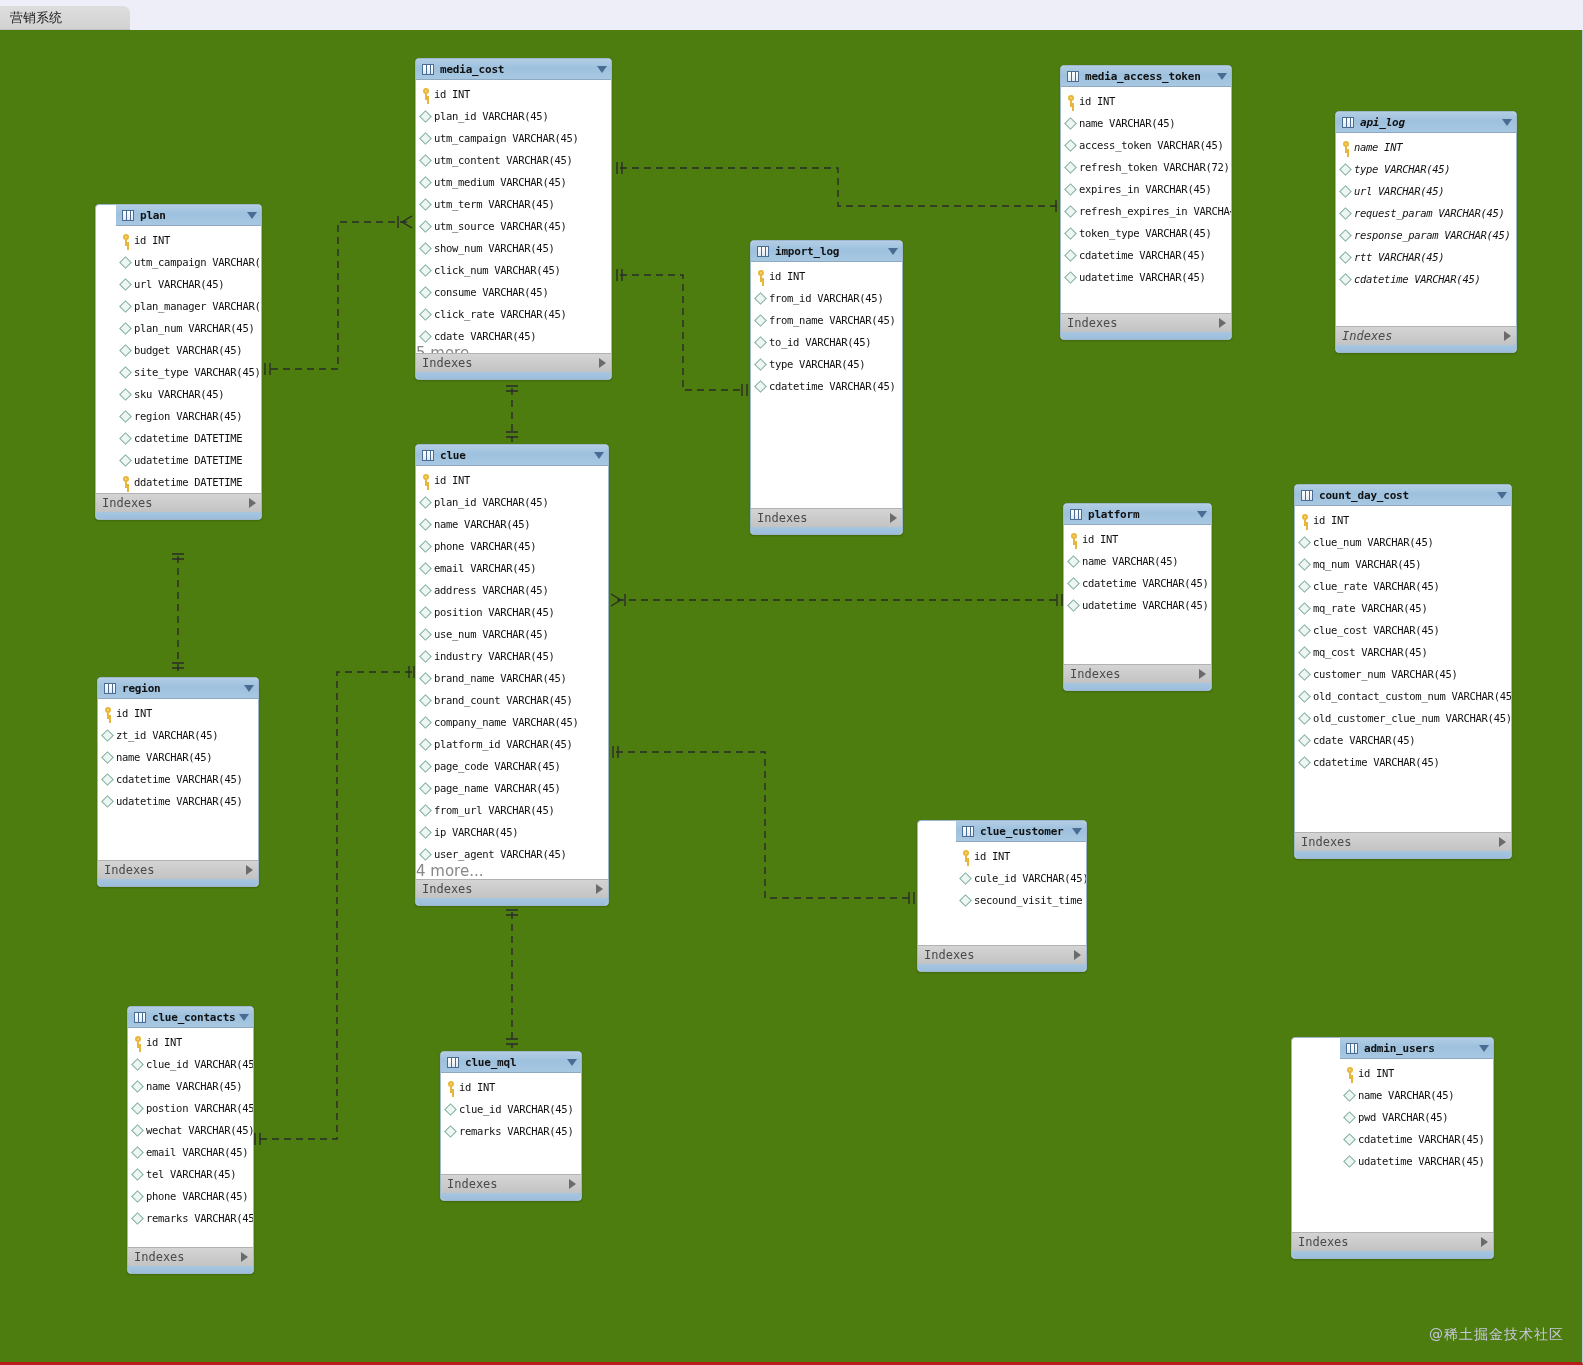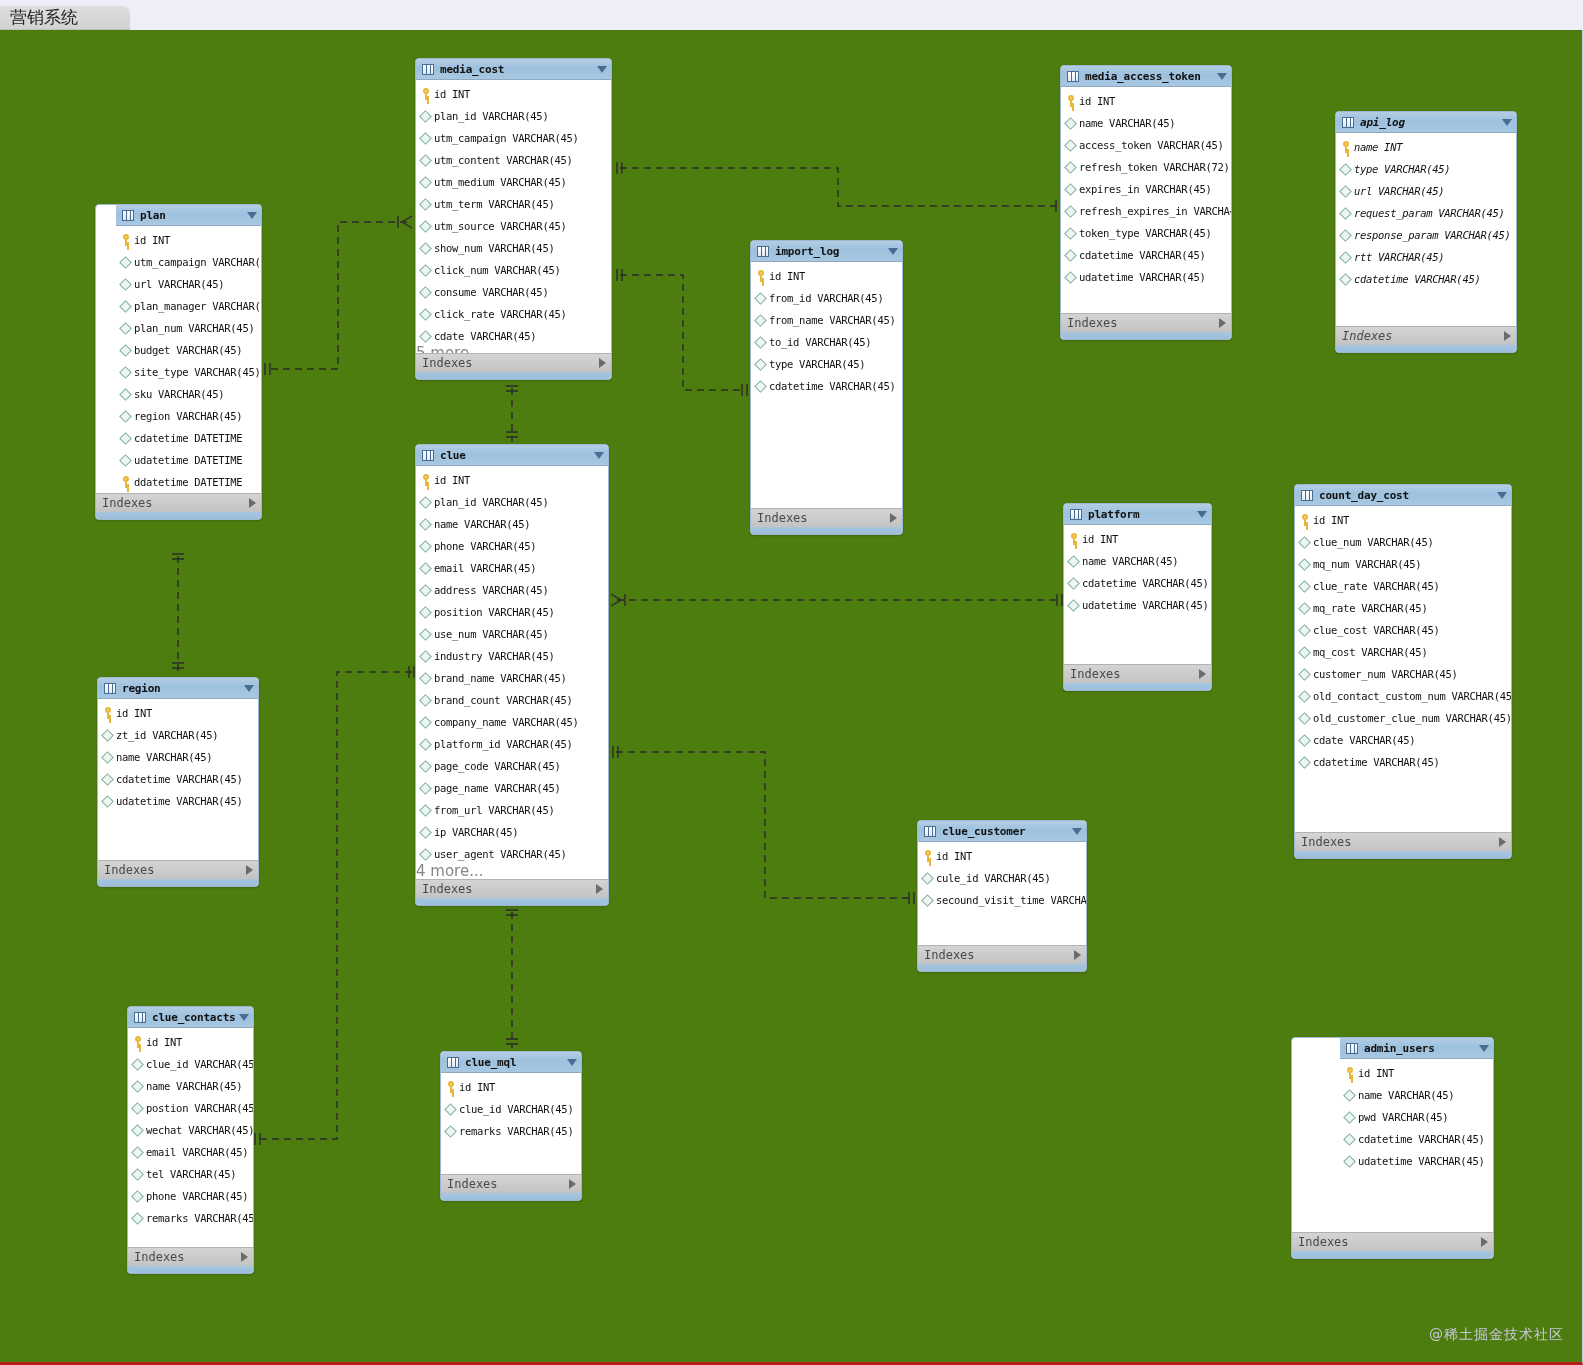--- a/index.html
+++ b/index.html
@@ -22,21 +22,21 @@
   #tabbar{
     position:absolute;left:0;top:0;width:1583px;height:30px;
     background:#eeeef9;
   }
   .tab{
     position:absolute;left:0;top:6px;
     width:130px;height:24px;
     background:linear-gradient(to bottom,#dedede,#d2d2d2);
     border-top-right-radius:7px;
     font-family:"DejaVu Sans","Liberation Sans",sans-serif;
-    font-size:17px;color:#222;
+    font-size:13px;color:#222;
     display:flex;align-items:center;
     padding-left:10px;box-sizing:border-box;
     border-bottom:1px solid #c0c0c0;
   }
   
   .tbl{
     position:absolute;
     background:#ffffff;
     border:1px solid #9fb7ce;
     border-radius:4px;
@@ -699,21 +699,21 @@
             <span class="ic-dia"></span>
             <span class="cn">udatetime VARCHAR(45)</span>
           </div>
         </div>
         <div class="idx">
           <span>Indexes</span>
           <span class="arr"></span>
         </div>
         <div class="foot"></div>
       </div>
-      <div class="tbl" style="left: 917px; top: 820px; width: 170px; height: 152px;">
+      <div class="tbl" style="left: 917px; top: 820px; width: 170px; height: 152px; padding-left: 38px;">
         <div class="hdr">
           <span class="tbl-icon"></span>
           <span class="tname">clue_customer</span>
           <span class="caret"></span>
         </div>
         <div class="cols">
           <div class="col">
             <span class="ic-key"></span>
             <span class="cn">id INT</span>
           </div>

